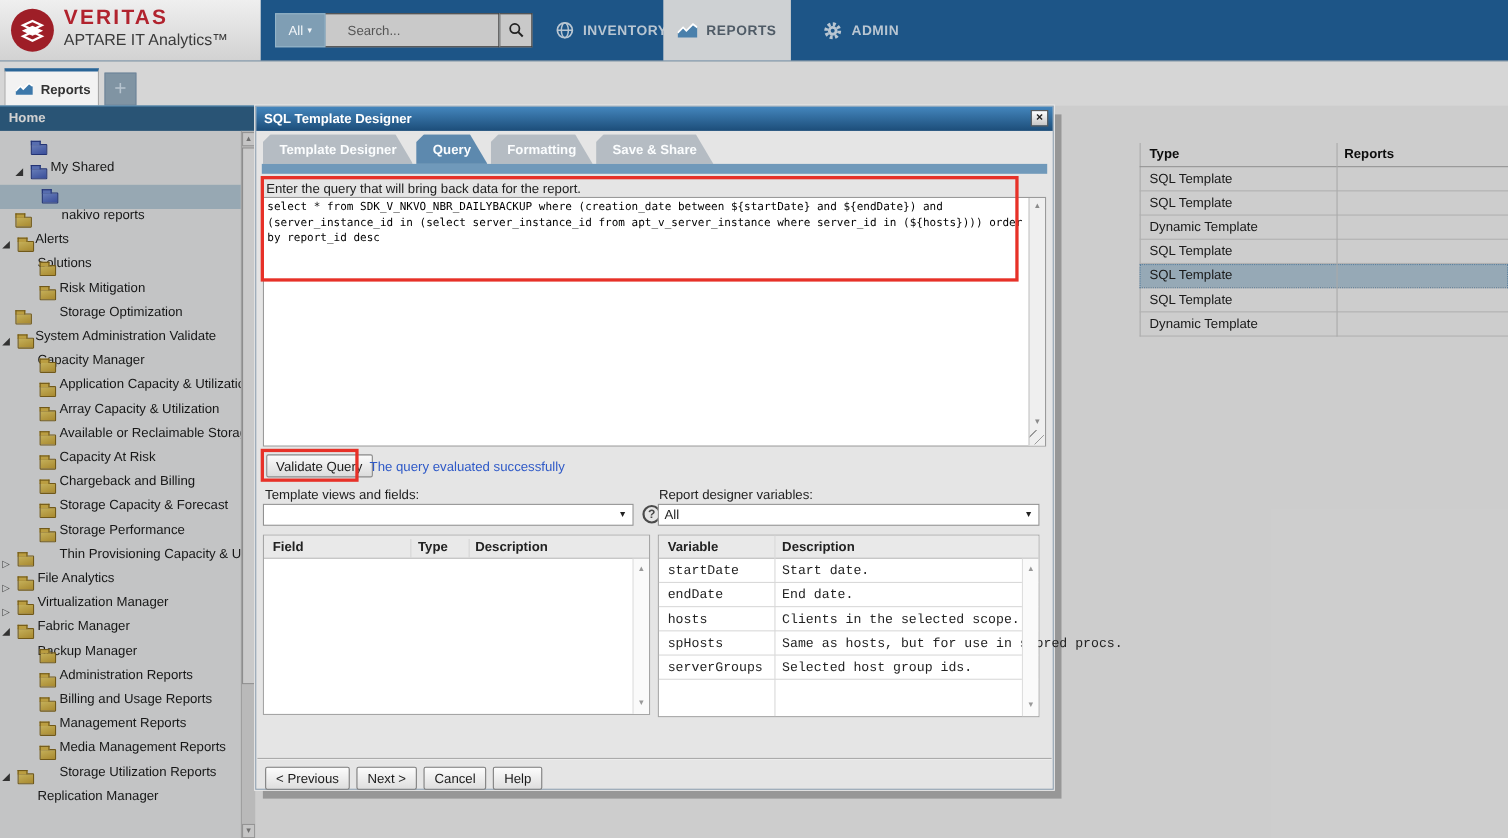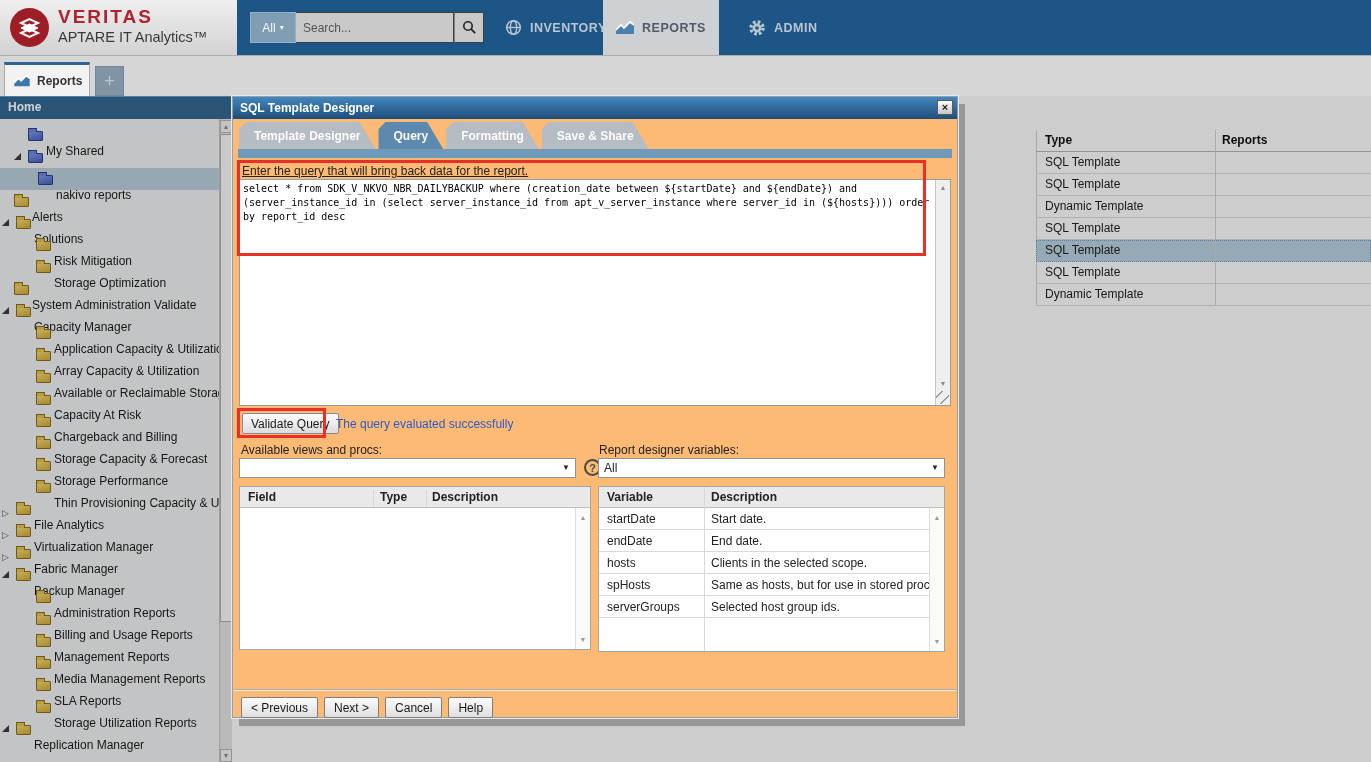--- a/index.html
+++ b/index.html
@@ -8,21 +8,21 @@
 
   
   .header { position:absolute; top:0; left:0; width:1371px; height:56px; background:#1d5587; border-bottom:1px solid #a9aeb2; }
   .brand { position:absolute; left:0; top:0; width:237px; height:55px; background:linear-gradient(#efefef,#d2d2d2); }
   .brand-circle { position:absolute; left:10px; top:8px; width:39px; height:39px; border-radius:50%; background:#9e1e27; }
   .brand-name { position:absolute; left:58px; top:6px; color:#b1232e; font-size:19px; font-weight:bold; letter-spacing:2px; }
   .brand-product { position:absolute; left:58px; top:29px; font-size:14.5px; color:#3a3a3a; }
   .search-wrap { position:absolute; left:250px; top:12px; height:31px; display:flex; }
   .search-scope { width:46px; background:#7f9eb4; border:1px solid #93b3c8; color:#f2f6f9; font-size:12px; display:flex; align-items:center; justify-content:center; gap:4px; cursor:pointer; }
   .search-scope .caret { font-size:8px; }
-  .search-input { width:158px; background:#c9c9c9; border:1px solid #3f3f3f; border-left:none; color:#4a4a4a; font-size:12px; padding:0 7px; font-family:"Liberation Sans",sans-serif; }
+  .search-input { width:158px; background:#c9c9c9; border:1px solid #3f3f3f; border-left:none; color:#4a4a4a; font-size:12px; padding:0 20px; font-family:"Liberation Sans",sans-serif; }
   .search-input::placeholder { color:#555; opacity:1; }
   .search-btn { width:30px; background:#c9c9c9; border:1px solid #3f3f3f; border-left:1px solid #7e7e7e; display:flex; align-items:center; justify-content:center; cursor:pointer; }
   .nav-item { position:absolute; top:0; height:55px; display:flex; align-items:center; gap:8px; color:#b9c6d2; font-weight:bold; font-size:12.5px; letter-spacing:.5px; cursor:pointer; }
   .nav-inventory { left:505px; }
   .nav-reports { left:603px; width:116px; background:#ced1d3; justify-content:center; color:#4f5b66; }
   .nav-admin { left:748px; }
 
   
   .tabbar { position:absolute; top:56px; left:0; width:1371px; height:40px; background:#d6d6d6; }
   .doc-tab { position:absolute; left:4px; top:6px; height:34px; width:86px; background:#f2f2f2; border:1px solid #a8a8a8; border-top:3px solid #2a6597; border-bottom:none; display:flex; align-items:center; gap:7px; padding-left:9px; font-size:12px; font-weight:bold; color:#333; cursor:pointer; }
@@ -56,28 +56,28 @@
   .ctable { position:absolute; left:804px; top:34px; right:0; }
   .ctable::before { content:''; position:absolute; left:0; top:0; bottom:0; width:1px; background:#d0d0d0; }
   .ctable::after { content:''; position:absolute; left:179px; top:0; bottom:0; width:1px; background:#d0d0d0; }
   .chead { height:22px; border-bottom:1px solid #b5b5b5; position:relative; font-size:12px; font-weight:bold; color:#111; }
   .chead .col-type { position:absolute; left:9px; top:3px; }
   .chead .col-reports { position:absolute; left:186px; top:3px; }
   .crow { height:22px; border-bottom:1px solid #d8d8d8; font-size:12px; color:#222; line-height:21px; padding-left:9px; position:relative; cursor:pointer; }
   .crow.sel { background:#b7cfdf; outline:1px dotted #6f9cc0; outline-offset:-1px; }
 
   
-  .dialog { position:absolute; left:232px; top:0; width:726px; height:622px; z-index:10; background:#fdba74; border:1px solid #8fa1b1; box-shadow:0 0 0 1px #e8e8e8, 7px 8px 0 rgba(70,70,70,0.40); }
+  .dialog { position:absolute; left:232px; top:0; width:726px; height:622px; z-index:10; background:#e5e5e5; border:1px solid #8fa1b1; box-shadow:0 0 0 1px #e8e8e8, 7px 8px 0 rgba(70,70,70,0.40); }
   .dlg-title { height:22px; background:linear-gradient(#4486bd,#1c4d79); color:#fff; font-size:12px; font-weight:bold; line-height:22px; padding-left:7px; }
   .dlg-close { position:absolute; top:3px; right:4px; width:16px; height:15px; background:linear-gradient(#ffffff,#c6c6c6); border:1px solid #5a5a5a; font-size:11px; font-weight:bold; line-height:12px; text-align:center; color:#222; cursor:pointer; }
   .dlg-tabs { position:absolute; top:25px; left:6px; display:flex; gap:3px; }
   .dtab { height:27px; line-height:28px; padding:0 15px; background:#b5bcc3; color:#fbfdfe; font-weight:bold; font-size:12px; clip-path:polygon(0 100%, 0 7px, 7px 0, calc(100% - 16px) 0, 100% 100%); cursor:pointer; }
   .dtab.active { background:#5d89ae; }
   .dlg-strip { position:absolute; top:52px; left:5px; right:5px; height:9px; background:#7099ba; }
-  .dlg-instruction { position:absolute; top:67px; left:9px; font-size:12px; color:#222;text-decoration:underline; }
+  .dlg-instruction { position:absolute; top:67px; left:9px; font-size:12px; color:#222; }
   .dlg-query { position:absolute; top:82px; left:6px; width:712px; height:227px; background:#fff; border:1px solid #9a9a9a; cursor:text; }
   .q-text { position:absolute; top:2px; left:3px; right:17px; bottom:2px; font-family:"DejaVu Sans Mono",monospace; font-size:10px; line-height:14px; color:#000; white-space:pre-wrap; }
   .q-scroll { position:absolute; top:0; right:0; bottom:0; width:15px; background:#efefef; border-left:1px solid #c5c5c5; }
   .q-arrow { position:absolute; left:0; width:14px; font-size:7px; color:#8a8a8a; text-align:center; cursor:pointer; }
   .q-up { top:4px; } .q-down { bottom:18px; }
   .q-grip { position:absolute; right:1px; bottom:1px; width:13px; height:13px; background:repeating-linear-gradient(135deg, transparent 0 4px, #9a9a9a 4px 5px, transparent 5px 8px); cursor:nwse-resize; }
   .red-box { position:absolute; border:3px solid #e73128; z-index:3; pointer-events:none; }
   .red-box1 { left:4px; top:63px; width:689px; height:96px; }
   .red-box2 { left:4px; top:311px; width:89px; height:30px; }
   .validate-btn { position:absolute; left:9px; top:316px; height:21px; padding:0 8px; font-size:12px; color:#1a1a1a; background:linear-gradient(#fbfbfb,#dcdcdc); border:1px solid #8a8a8a; border-radius:2px; font-family:"Liberation Sans",sans-serif; cursor:pointer; }
@@ -92,21 +92,21 @@
   .ftable { left:6px; top:389px; width:352px; height:164px; }
   .vtable { left:365px; top:389px; width:347px; height:166px; }
   .thead { height:21px; background:#e9e9e9; border-bottom:1px solid #bdbdbd; position:relative; font-size:12px; font-weight:bold; color:#222; }
   .thead span { position:absolute; top:3px; }
   .f-c1 { left:8px; } .f-c2 { left:140px; } .f-c3 { left:192px; }
   .v-c1 { left:8px; } .v-c2 { left:112px; }
   .f-sep1,.f-sep2 { position:absolute; top:0; bottom:0; width:1px; background:#d5d5d5; }
   .f-sep1 { left:133px; } .f-sep2 { left:186px; }
   .v-colline { position:absolute; left:105px; top:0; bottom:0; width:1px; background:#d9d9d9; }
   .vrow { height:22px; border-bottom:1px solid #d9d9d9; position:relative; font-size:12px; color:#222; cursor:pointer; }
-  .vrow span { position:absolute; top:4px; white-space:nowrap; }
+  .vrow span { position:absolute; top:4px; white-space:nowrap;font-family:Liberation Mono, monospace; }
   .tscroll { position:absolute; top:21px; right:0; bottom:0; width:15px; background:#fafafa; border-left:1px solid #dedede; }
   .t-arrow { position:absolute; left:0; width:14px; font-size:7px; color:#999; text-align:center; cursor:pointer; }
   .t-up { top:6px; } .t-down { bottom:6px; }
   .dlg-sep { position:absolute; left:1px; right:1px; top:592px; border-top:1px solid #ababab; box-shadow:0 1px 0 #ededed; }
   .dlg-buttons { position:absolute; left:8px; top:600px; display:flex; gap:6px; }
   .btn { height:21px; padding:0 9px; background:linear-gradient(#fcfcfc,#dedede); border:1px solid #7e7e7e; border-radius:2px; font-size:12px; color:#1a1a1a; line-height:18px; font-family:"Liberation Sans",sans-serif; cursor:pointer; }
 </style>
 </head>
 <body>
 
@@ -321,25 +321,20 @@
           <span class="folder" style="left: 36px;"></span>
           <span class="lbl" style="left: 54px;">Management Reports</span>
         </div>
 
         <div class="tree-row">
           <span class="tw"></span>
           <span class="folder" style="left: 36px;"></span>
           <span class="lbl" style="left: 54px;">Media Management Reports</span>
         </div>
 
-        <div class="tree-row">
-          <span class="tw"></span>
-          <span class="folder" style="left: 36px;"></span>
-          <span class="lbl" style="left: 54px;">SLA Reports</span>
-        </div>
 
         <div class="tree-row">
           <span class="tw"></span>
           <span class="folder" style="left: 36px;"></span>
           <span class="lbl" style="left: 54px;">Storage Utilization Reports</span>
         </div>
 
         <div class="tree-row">
           <span class="tw exp" style="left: 2px;"></span>
           <span class="folder" style="left: 16px;"></span>
@@ -420,21 +415,21 @@
       </div>
       <div class="q-grip"></div>
     </div>
 
     <div class="red-box red-box1"></div>
 
     <button class="validate-btn">Validate Query</button>
     <div class="red-box red-box2"></div>
     <div class="success-msg">The query evaluated successfully</div>
 
-    <div class="fld-label views-label">Available views and procs:</div>
+    <div class="fld-label views-label">Template views and fields:</div>
     <div class="dd dd-views">
       <span></span>
       <span class="caret">▼</span>
     </div>
     <div class="help-circle">?</div>
 
     <div class="fld-label vars-label">Report designer variables:</div>
     <div class="dd dd-vars">
       <span>All</span>
       <span class="caret">▼</span>

